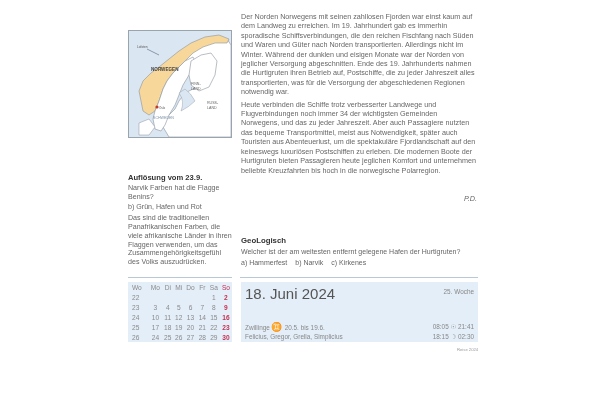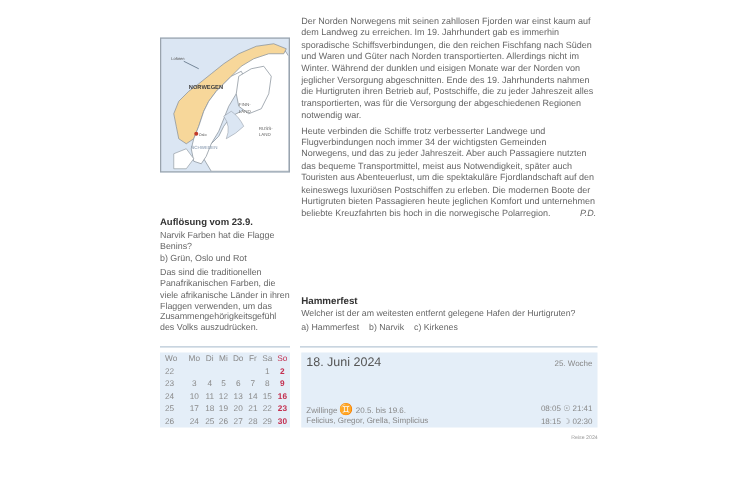--- a/index.html
+++ b/index.html
@@ -8,34 +8,34 @@
   .map { position:absolute; left:128px; top:30px; width:102px; height:106px; background:#dbe6f3;
          border:1px solid #9aa4ae; overflow:hidden; }
   .map svg { display:block; }
   .left { position:absolute; left:128px; top:174px; width:104px; font-size:7.1px; line-height:8.8px; color:#666; }
   .left h3 { margin:0 0 1px 0; font-size:7.6px; font-weight:bold; color:#333; }
   .left p { margin:0 0 2px 0; }
   .sep-left { position:absolute; left:128px; top:277px; width:104px; height:1px; background:#b8c8d6; }
   .right { position:absolute; left:241px; top:12px; width:236px; font-size:7.2px; line-height:9.4px; color:#666; }
   .right h2 { margin:0 0 5px 0; font-size:8.6px; font-weight:bold; color:#333; }
   .right p { margin:0 0 3px 0; }
-  .initials { float:right; font-style:italic; }
+  .initials { float:right; font-style:italic;margin-top:28px; }
   .geo { position:absolute; left:241px; top:236px; width:236px; font-size:7px; line-height:9px; color:#666; }
   .geo h3 { margin:0 0 2px 0; font-size:7.8px; font-weight:bold; color:#333; }
   .geo p { margin:0 0 2px 0; }
   .geo .ans span { margin-right:6px; }
   .sep-right { position:absolute; left:240px; top:277px; width:238px; height:1px; background:#b8c8d6; }
   .cal { position:absolute; left:128px; top:282px; width:104px; height:60px; background:#e4eef8; }
   .cal table { border-collapse:collapse; width:100%; font-size:6.6px; color:#8a8a8a; }
   .cal td { text-align:center; padding:0; height:10px; }
   .cal td.wk { text-align:left; padding-left:4px; }
   .cal .sun { color:#c43050; }
   .cal .sunb { color:#c43050; font-weight:bold; }
   .day { position:absolute; left:241px; top:282px; width:237px; height:60px; background:#e4eef8; }
-  .day .date { position:absolute; left:4px; top:3px; font-size:10px; color:#555; }
+  .day .date { position:absolute; left:4px; top:3px; font-size:15px; color:#555; }
   .day .week { position:absolute; right:4px; top:6px; font-size:6.4px; color:#888; }
   .day .zod { position:absolute; left:4px; top:40px; font-size:6.4px; color:#888; }
   .day .zod .twins { font-size:9px; color:#555; font-weight:bold; }
   .day .names { position:absolute; left:4px; top:51px; font-size:6.4px; color:#888; }
   .day .sun-t { position:absolute; right:4px; top:41px; font-size:6.4px; color:#888; }
   .day .moon-t { position:absolute; right:4px; top:51px; font-size:6.4px; color:#888; }
   .credit { position:absolute; left:457px; top:347px; font-size:4.2px; color:#9a9a9a; }
 </style>
 </head>
 <body>
@@ -57,32 +57,32 @@
     <text x="78" y="73" font-size="3.6" fill="#666" font-family="Liberation Sans, sans-serif">RUSS-</text>
     <text x="78" y="78" font-size="3.6" fill="#666" font-family="Liberation Sans, sans-serif">LAND</text>
     <text x="24" y="88" font-size="3.6" fill="#7a8ea6" font-family="Liberation Sans, sans-serif">SCHWEDEN</text>
     <text x="30" y="78" font-size="3" fill="#555" font-family="Liberation Sans, sans-serif">Oslo</text>
   </svg>
 </div>
 
 <div class="left">
   <h3>Auflösung vom 23.9.</h3>
   <p>Narvik Farben hat die Flagge Benins?</p>
-  <p>b) Grün, Oslo und Rot</p>
+  <p>b) Grün, Hafen und Rot</p>
   <p>Das sind die traditionellen Panafrikanischen Farben, die viele afrikanische Länder in ihren Flaggen verwenden, um das Zusammengehörigkeits­gefühl des Volks auszudrücken.</p>
 </div>
 <div class="sep-left"></div>
 
 <div class="right">
   <p>Der Norden Norwegens mit seinen zahllosen Fjorden war einst kaum auf dem Landweg zu erreichen. Im 19. Jahrhundert gab es immerhin sporadische Schiffsverbindungen, die den reichen Fischfang nach Süden und Waren und Güter nach Norden transportierten. Allerdings nicht im Winter. Während der dunklen und eisigen Monate war der Norden von jeglicher Versorgung abgeschnitten. Ende des 19. Jahrhunderts nahmen die Hurtigruten ihren Betrieb auf, Postschiffe, die zu jeder Jahreszeit alles transportierten, was für die Versorgung der abgeschiedenen Regionen notwendig war.</p>
   <p><span>Heute verbinden die Schiffe trotz verbesserter Landwege und Flugverbindungen noch immer 34 der wichtigsten Gemeinden Norwegens, und das zu jeder Jahreszeit. Aber auch Passagiere nutzten das bequeme Transportmittel, meist aus Notwendigkeit, später auch Touristen aus Abenteuerlust, um die spektakuläre Fjordlandschaft auf den keineswegs luxuriösen Postschiffen zu erleben. Die modernen Boote der Hurtigruten bieten Passagieren heute jeglichen Komfort und unternehmen beliebte Kreuzfahrten bis hoch in die norwegische Polarregion.</span> <span class="initials">P.D.</span></p>
 </div>
 
 <div class="geo">
-  <h3>Hammerfest</h3>
+  <h3>GeoLogisch</h3>
   <p>Welcher ist der am weitesten entfernt gelegene Hafen der Hurtigruten?</p>
   <p class="ans">
     <span>a) Hammerfest</span>
     <span>b) Narvik</span>
     <span>c) Kirkenes</span>
   </p>
 </div>
 <div class="sep-right"></div>
 
 <div class="cal">

